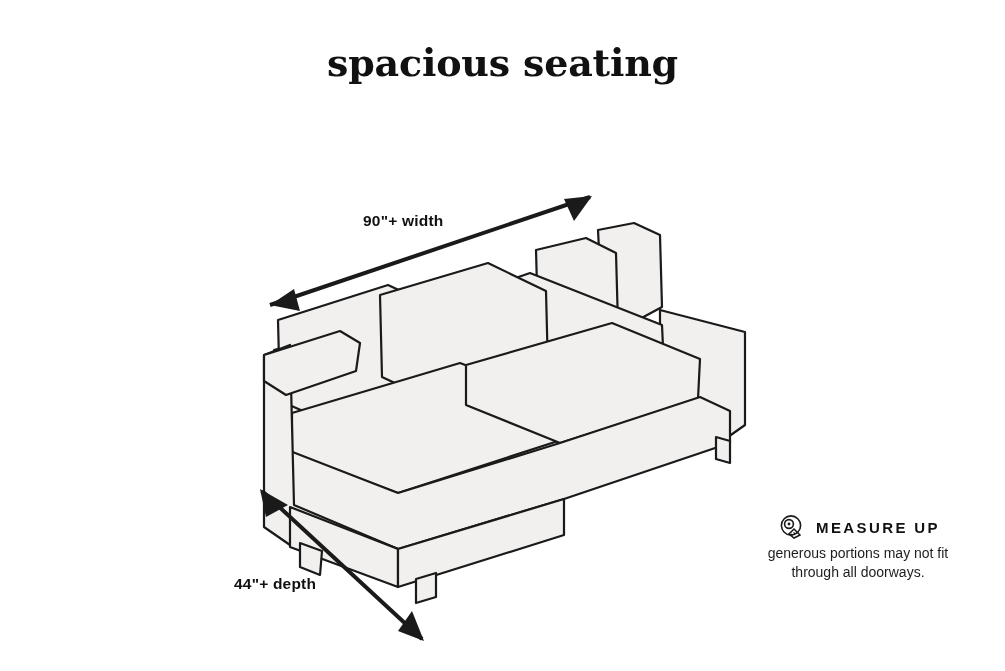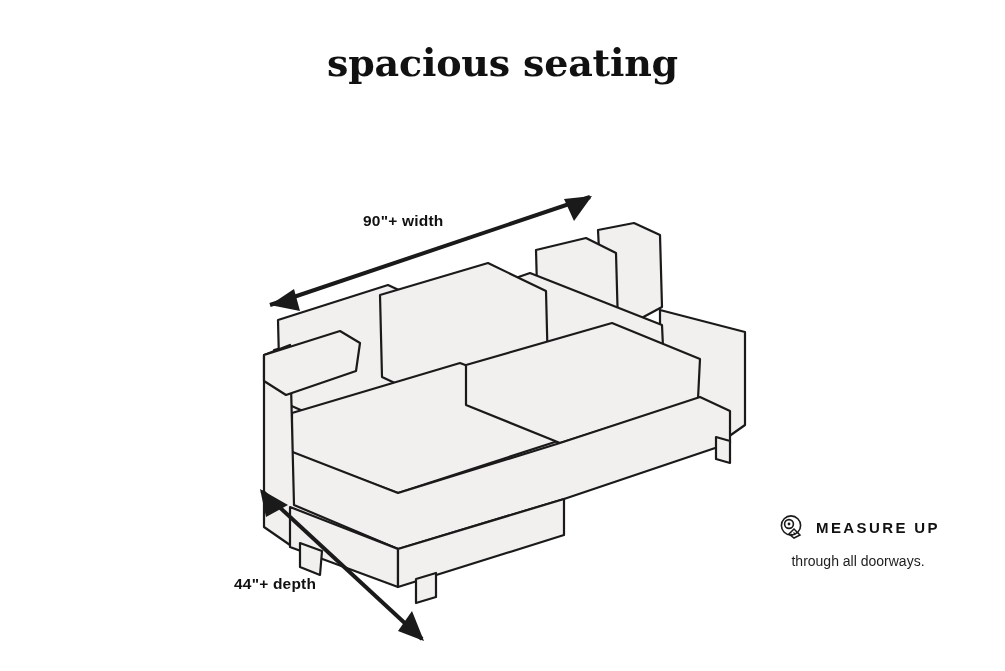--- a/index.html
+++ b/index.html
@@ -79,21 +79,21 @@
     right: 32px;
     top: 512px;
     width: 230px;
     text-align: center;
   }
   .measure-head {
     display: flex;
     align-items: center;
     justify-content: center;
     gap: 10px;
-    margin-bottom: 10px;
+    margin-bottom: 2px;
   }
   .measure-title {
     font-size: 15px;
     font-weight: bold;
     letter-spacing: 2.4px;
     color: #111;
   }
   .measure-body {
     font-size: 14px;
     line-height: 19px;
@@ -162,17 +162,18 @@
       <svg width="30" height="30" viewBox="0 0 30 30">
         <circle cx="15" cy="13.5" r="9.6" fill="none" stroke="#1a1a1a" stroke-width="1.6"></circle>
         <circle cx="13" cy="12" r="4.4" fill="none" stroke="#1a1a1a" stroke-width="1.6"></circle>
         <circle cx="13" cy="12" r="1.4" fill="#1a1a1a"></circle>
         <path d="M18 17 L24 23 L18 26 L13 22 Z" fill="none" stroke="#1a1a1a" stroke-width="1.5"></path>
         <path d="M15 22 L16.5 23.5 M17.5 20.5 L19 22 M20 19.5 L21.5 21" stroke="#1a1a1a" stroke-width="1.1"></path>
       </svg>
       <span class="measure-title">MEASURE UP</span>
     </div>
     <div class="measure-body">
+      <span>generous portions may not fit</span>
       <span>through all doorways.</span>
     </div>
   </div>
 
 </div>
 
 </body></html>

